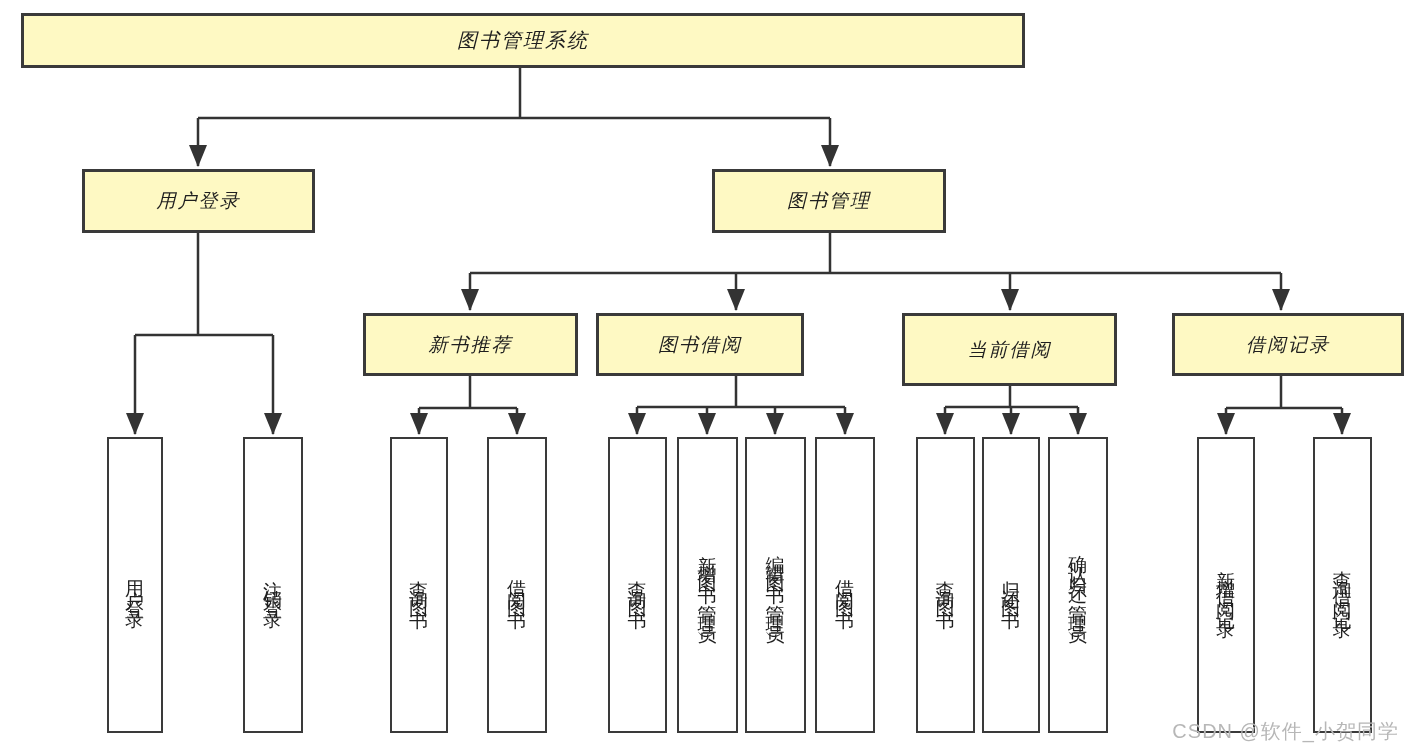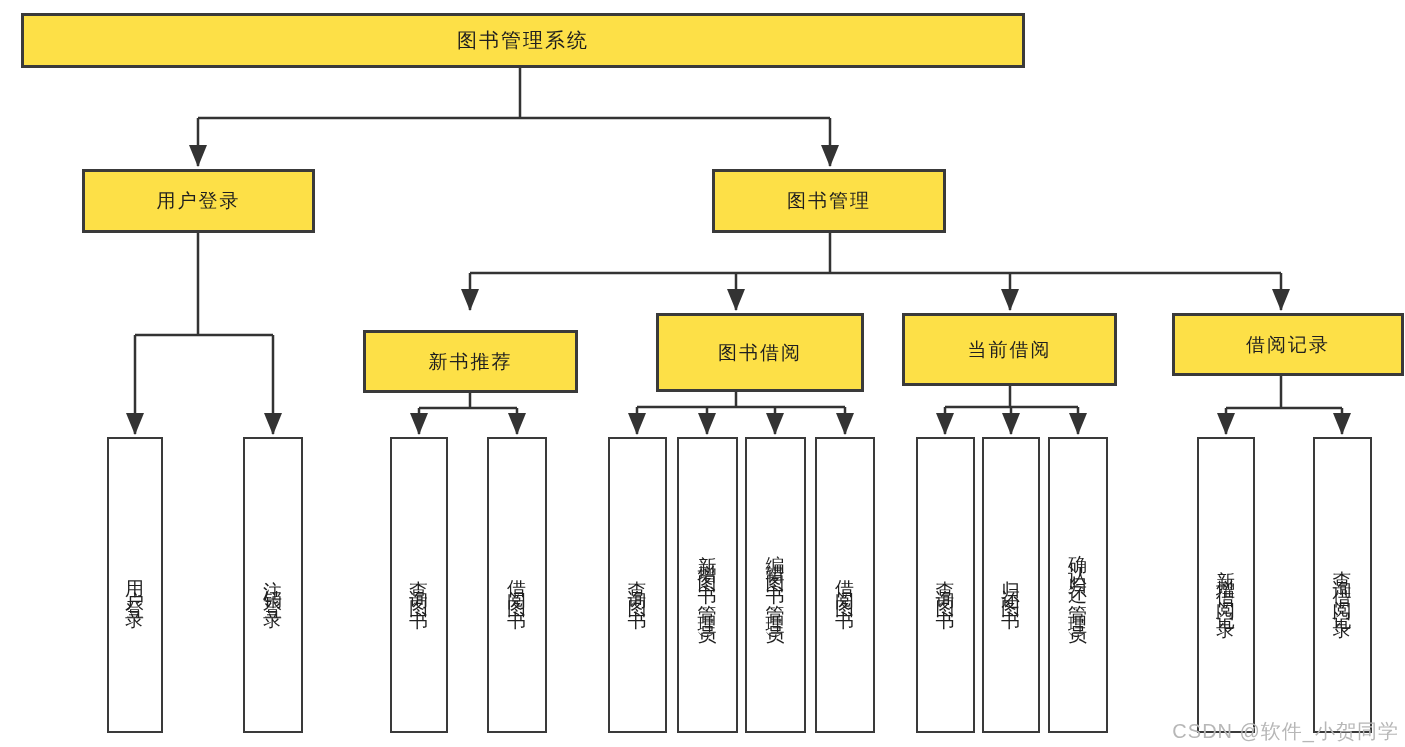--- a/index.html
+++ b/index.html
@@ -3,25 +3,26 @@
 <meta charset="utf-8">
 <style>
   html,body{margin:0;padding:0;}
   body{
     width:1405px;height:747px;position:relative;overflow:hidden;
     background:#ffffff;
     font-family:"Liberation Sans","DejaVu Sans",sans-serif;
     color:#1f1f1f;
   }
   .node{
-    position:absolute;box-sizing:border-box;background:#fde047;
+    position:absolute;box-sizing:border-box;background:#fef9c3;
     border:3px solid #3a3a3a;
     display:flex;align-items:center;justify-content:center;
     font-size:19px;letter-spacing:2px;white-space:nowrap;
     z-index:2;
+    font-style:italic;
   }
   .node.title{font-size:20px;}
   .vnode{
     position:absolute;box-sizing:border-box;background:#ffffff;
     border:2.5px solid #3a3a3a;
     display:flex;align-items:center;justify-content:center;
     z-index:2;
   }
   .vnode .vtext{
     writing-mode:vertical-rl;text-orientation:mixed;
@@ -85,24 +86,24 @@
   <span>图书管理系统</span>
 </div>
 
 <div class="node" style="left:82px;top:169px;width:233px;height:64px;">
   <span>用户登录</span>
 </div>
 <div class="node" style="left:712px;top:169px;width:234px;height:64px;">
   <span>图书管理</span>
 </div>
 
-<div class="node" style="left:363px;top:330px;width:215px;height:63px;">
+<div class="node" style="left:363px;top:313px;width:215px;height:63px;">
   <span>新书推荐</span>
 </div>
-<div class="node" style="left:656px;top:313px;width:208px;height:79px;">
+<div class="node" style="left:596px;top:313px;width:208px;height:63px;">
   <span>图书借阅</span>
 </div>
 <div class="node" style="left:902px;top:313px;width:215px;height:73px;">
   <span>当前借阅</span>
 </div>
 <div class="node" style="left:1172px;top:313px;width:232px;height:63px;">
   <span>借阅记录</span>
 </div>
 
 <div class="vnode" style="left:107px;top:437px;width:56px;height:296px;">

